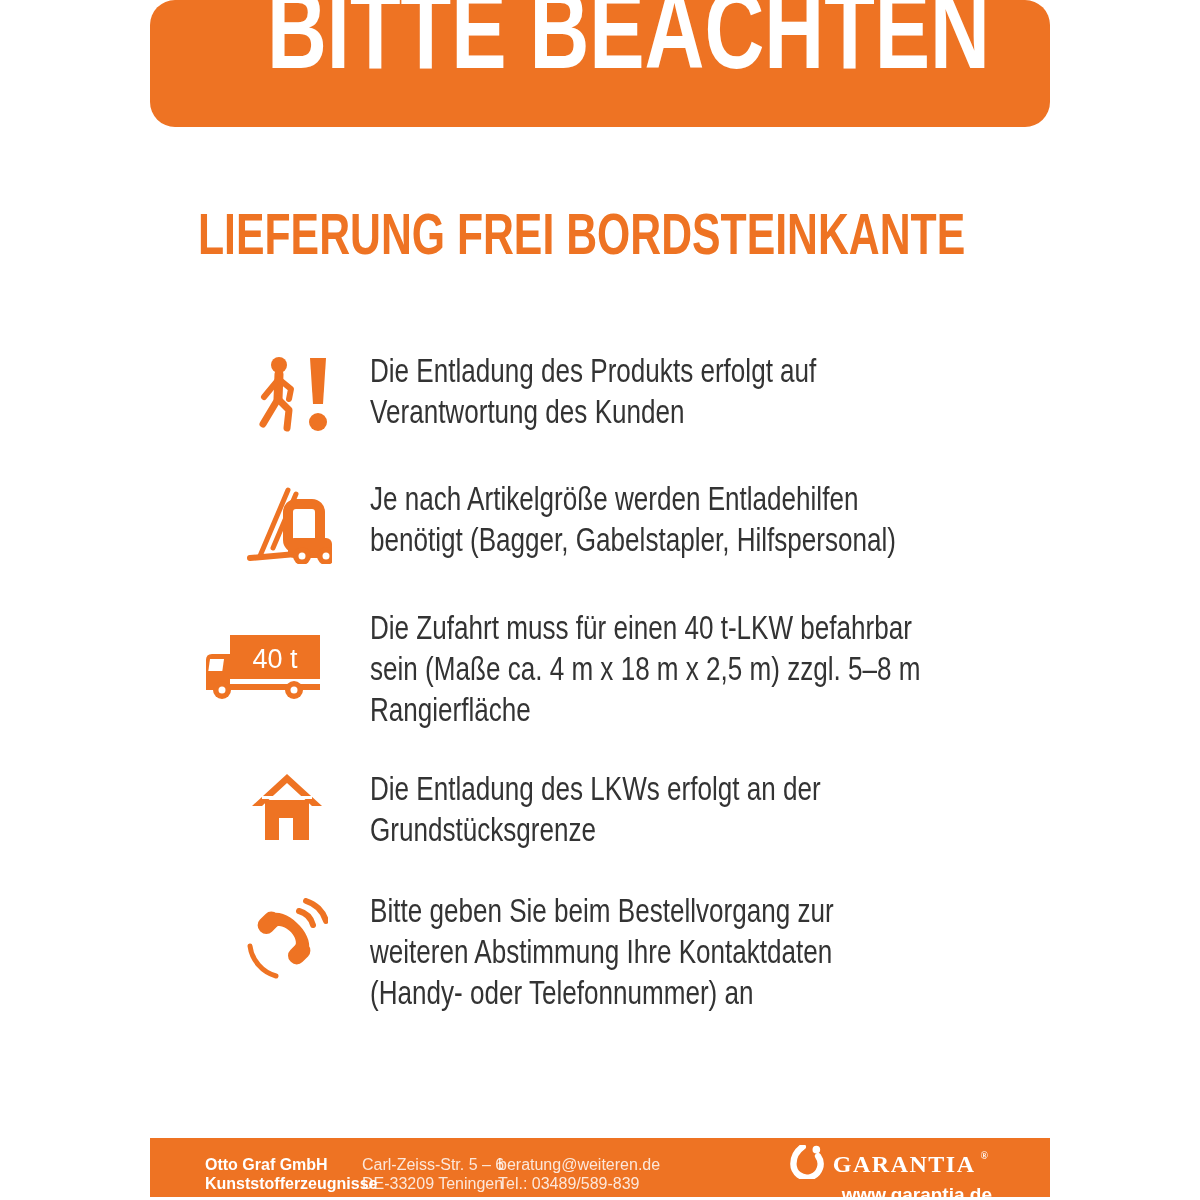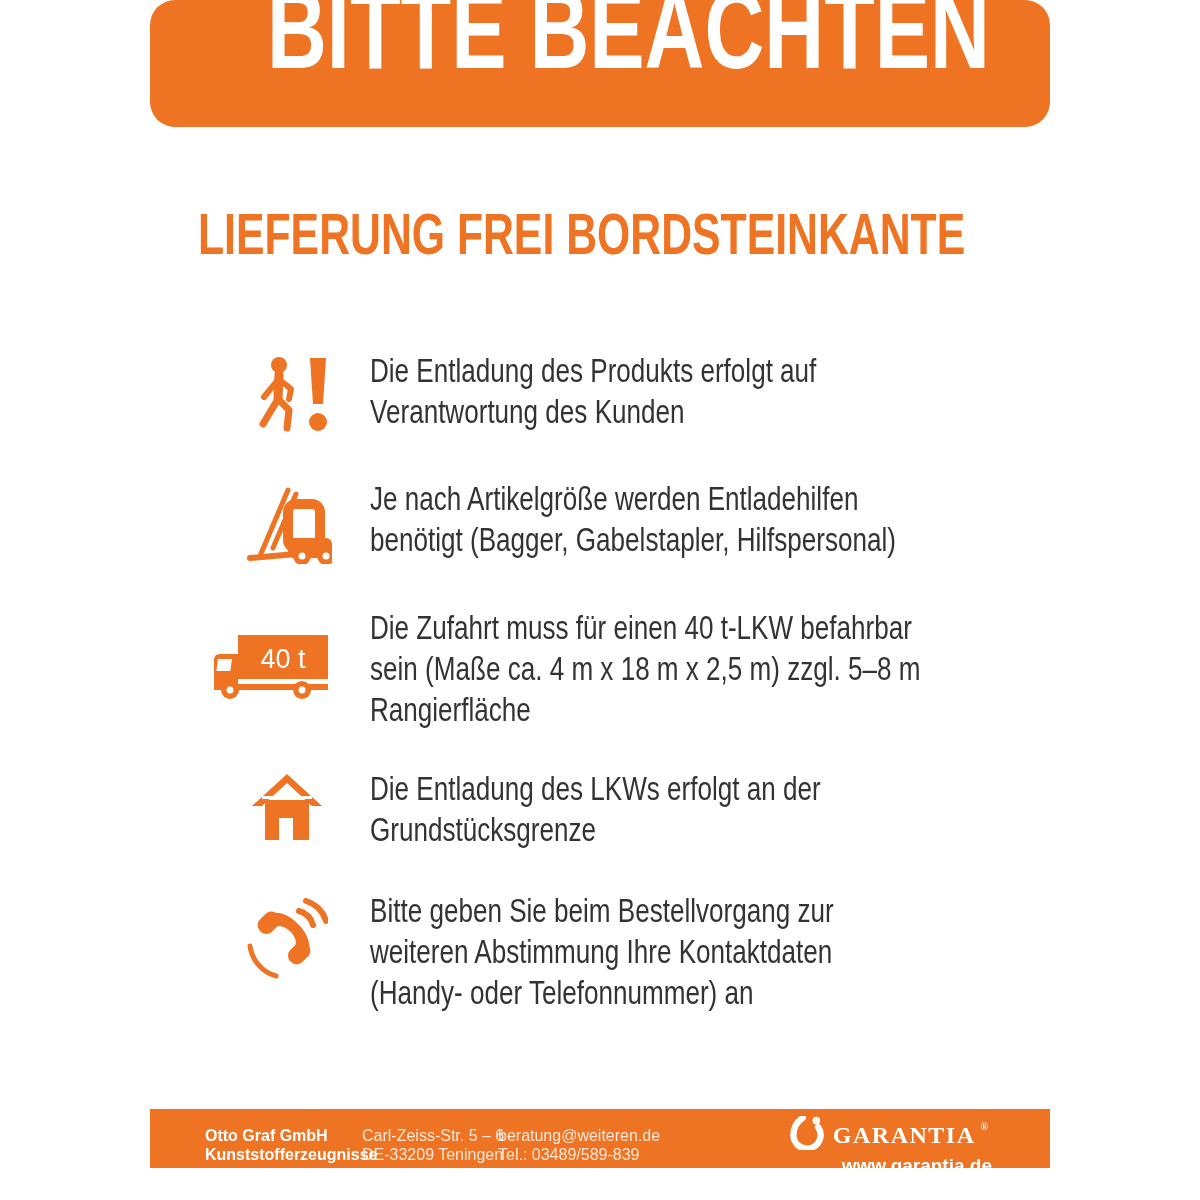--- a/index.html
+++ b/index.html
@@ -57,21 +57,21 @@
     transform: scaleX(0.79);
     transform-origin: 0 0;
     white-space: pre-line;
     letter-spacing: 0;
   }
   .row-icon { position: absolute; }
   .row-icon svg { display: block; }
   
   .footer {
     position: absolute;
-    left: 150px; top: 1109px;
+    left: 150px; top: 1138px;
     width: 900px; height: 59px;
     background: #EE7323;
     color: #ffffff;
   }
   .footer-col {
     position: absolute;
     top: 17px;
     font-size: 16px;
     line-height: 19px;
     white-space: nowrap;
@@ -155,21 +155,21 @@
       <rect class="ic" x="42" y="52" width="44" height="20" rx="6"></rect>
       <circle class="ic" cx="56" cy="70" r="9"></circle>
       <circle cx="56" cy="70" r="3.5" fill="#ffffff"></circle>
       <circle class="ic" cx="80" cy="70" r="9"></circle>
       <circle cx="80" cy="70" r="3.5" fill="#ffffff"></circle>
     </svg>
   </div>
   <div class="row-text" style="top:478px;">Je nach Artikelgröße werden Entladehilfen
 benötigt (Bagger, Gabelstapler, Hilfspersonal)</div>
 
-  <div class="row-icon" style="left:210px; top:632px;">
+  <div class="row-icon" style="left:202px; top:632px;">
     <svg width="122" height="68" viewBox="0 0 122 68">
       <rect class="ic" x="28" y="3" width="90" height="44"></rect>
       <path class="ic" d="M4 56 L4 28 Q4 22 10 22 L28 22 L28 56 Z"></path>
       <polygon points="8,27 22,27 22,39 8,39" fill="#ffffff" transform="skewX(-8)" transform-origin="8 27"></polygon>
       <rect x="28" y="47" width="90" height="5" fill="#ffffff"></rect>
       <rect class="ic" x="4" y="52" width="114" height="6"></rect>
       <circle class="ic" cx="20" cy="58" r="9"></circle>
       <circle cx="20" cy="58" r="3.5" fill="#ffffff"></circle>
       <circle class="ic" cx="92" cy="58" r="9"></circle>
       <circle cx="92" cy="58" r="3.5" fill="#ffffff"></circle>

